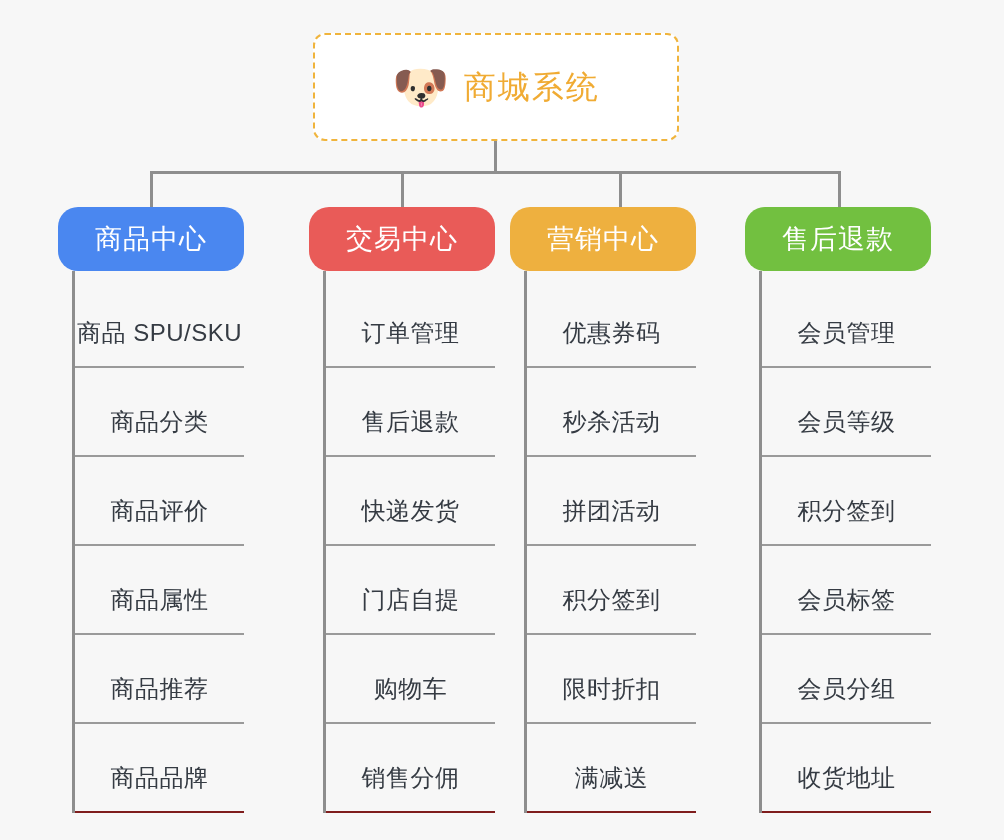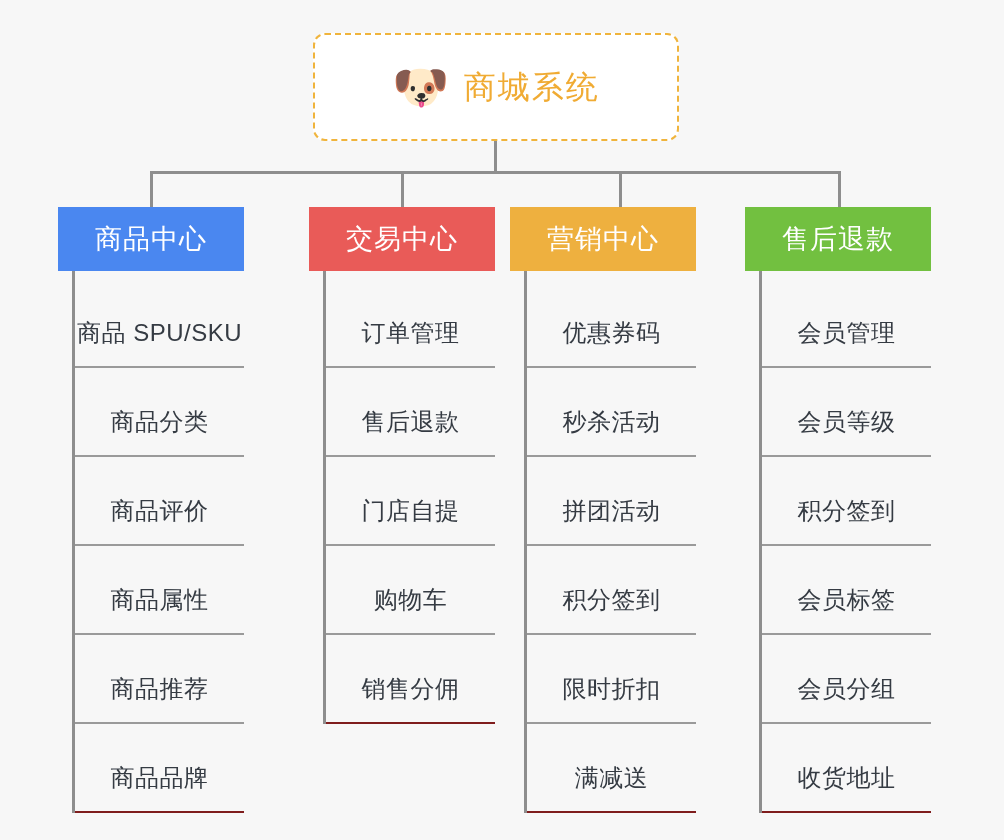--- a/index.html
+++ b/index.html
@@ -79,21 +79,21 @@
     top: 207px;
     width: 186px;
   }
   #column-0 { left: 58px; }
   #column-1 { left: 309px; }
   #column-2 { left: 510px; }
   #column-3 { left: 745px; }
 
   .col-header {
     height: 64px;
-    border-radius: 0;
+    border-radius: 20px;
     display: flex;
     align-items: center;
     justify-content: center;
     color: #ffffff;
     font-size: 27px;
     letter-spacing: 1px;
     box-sizing: border-box;
   }
 
   
@@ -168,20 +168,23 @@
 <div class="column" id="column-1">
   <div class="col-header" style="background: rgb(233, 91, 88);">交易中心</div>
   <div class="branch">
     <div class="leaf">
         <span class="leaf-label">订单管理</span>
       </div>
     <div class="leaf">
         <span class="leaf-label">售后退款</span>
       </div>
     <div class="leaf">
+        <span class="leaf-label">快递发货</span>
+      </div>
+    <div class="leaf">
         <span class="leaf-label">门店自提</span>
       </div>
     <div class="leaf">
         <span class="leaf-label">购物车</span>
       </div>
     <div class="leaf">
         <span class="leaf-label">销售分佣</span>
       </div>
   </div>
 </div>

